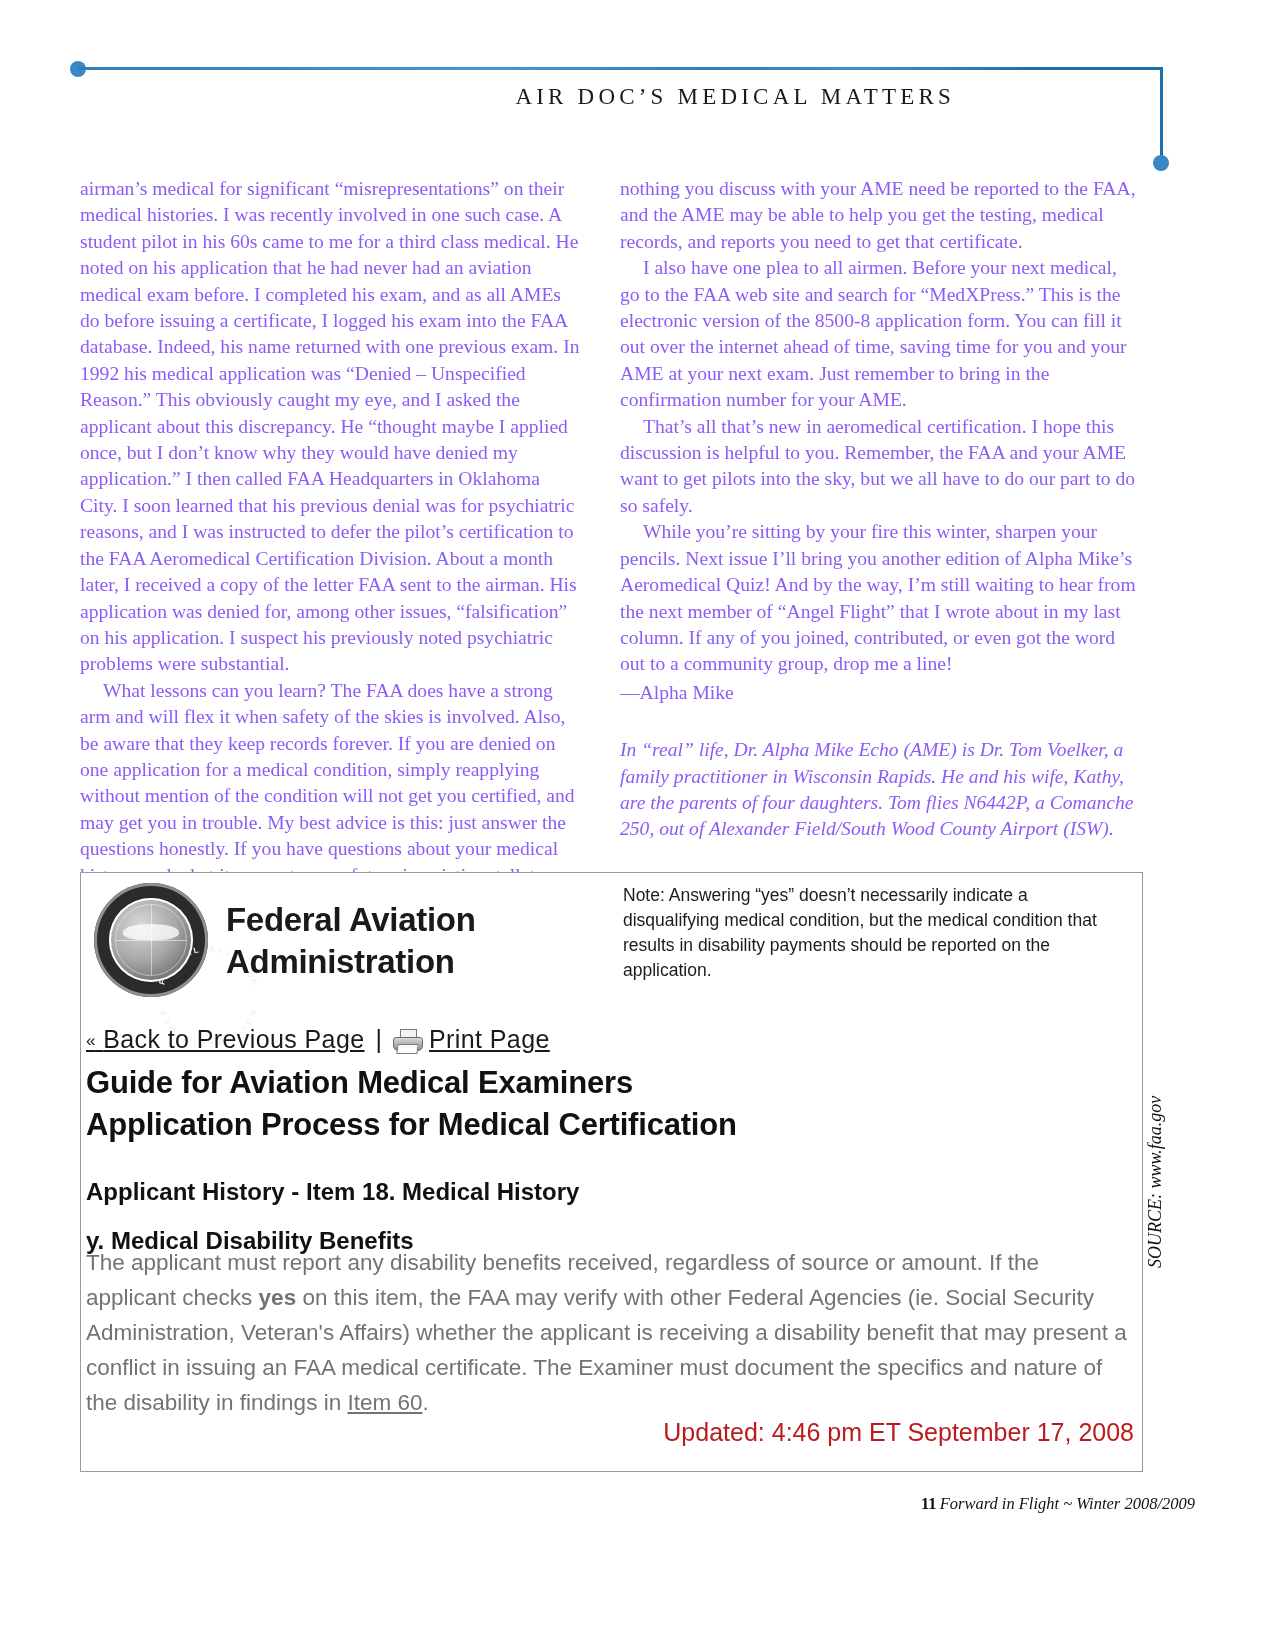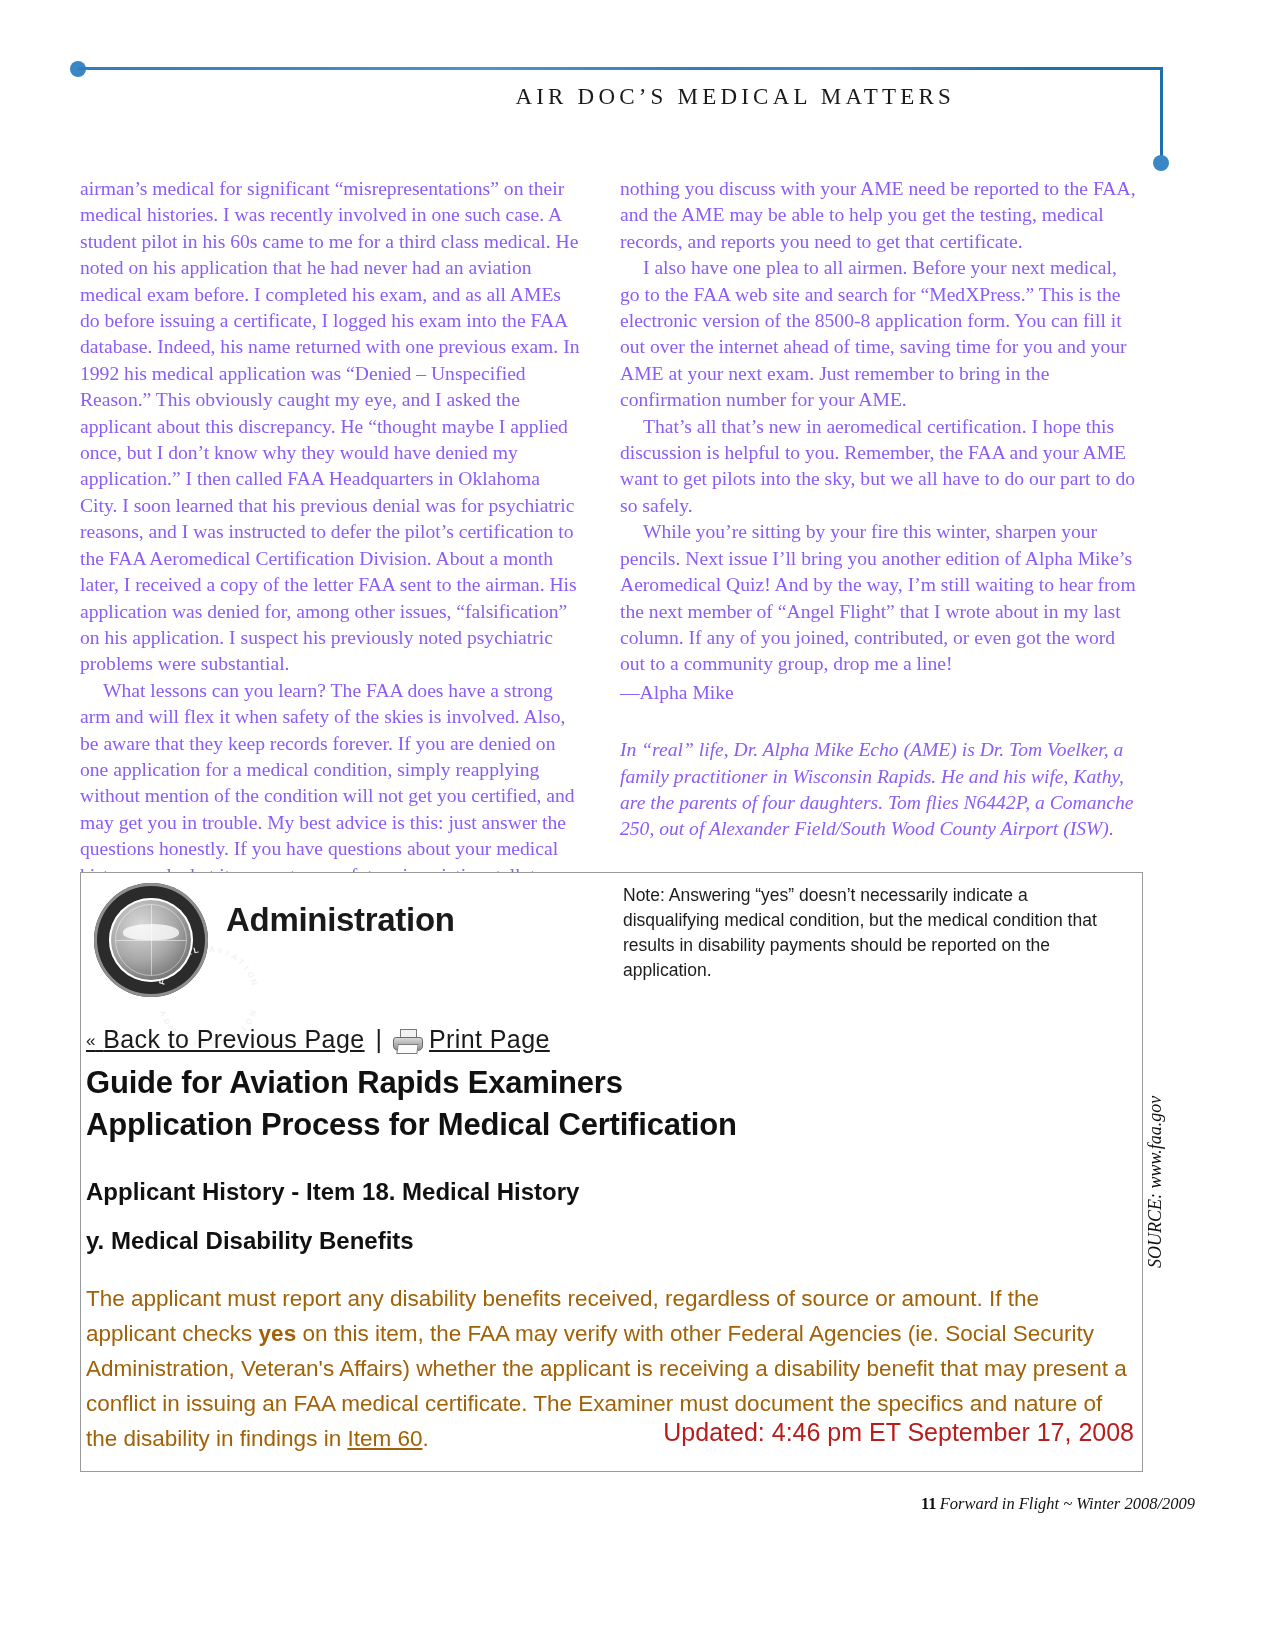--- a/index.html
+++ b/index.html
@@ -304,22 +304,21 @@
   #faa-h2-b { top: 354px; }
 
   #faa-body {
     position: absolute;
     left: 5px;
     top: 372px;
     width: 1045px;
     font-family: "Liberation Sans", sans-serif;
     font-size: 22.5px;
     line-height: 35px;
-    color: #a16207;
-    margin-top: 36px;
+    color: #737373;
   }
   #faa-body b { font-weight: bold; }
   #faa-body .item-link { text-decoration: underline; }
 
   #faa-updated {
     position: absolute;
     right: 8px;
     top: 545px;
     font-family: "Liberation Sans", sans-serif;
     font-size: 25px;
@@ -425,33 +424,34 @@
           <span style="transform: translate(98.2433px, 81.5559px) rotate(-59.2308deg) translate(-50%, -50%);">O</span>
           <span style="transform: translate(102.105px, 73.417px) rotate(-70deg) translate(-50%, -50%);">N</span>
         </div>
       <div class="seal-inner">
         <div class="seal-globe-lines"></div>
         <div class="seal-wing"></div>
       </div>
     </div>
 
     <div id="faa-wordmark">
+      <div>Federal Aviation</div>
       <div>Administration</div>
     </div>
 
     <div id="faa-note">
       <span class="note-body">Note: Answering “yes” doesn’t necessarily indicate a disqualifying medical condition, but the medical condition that results in disability payments should be reported on the application.</span>
     </div>
   </div>
 
   <div id="faa-nav">
     <span class="lnk"><span class="chev">«</span> <span>Back to Previous Page</span></span><span class="sep">|</span><span class="printer-icon"><span class="ptop"></span><span class="pbody"></span><span class="pout"></span></span><span class="lnk">Print Page</span>
   </div>
 
-  <div class="faa-h1" id="faa-h1-a">Guide for Aviation Rapids Examiners</div>
+  <div class="faa-h1" id="faa-h1-a">Guide for Aviation Medical Examiners</div>
   <div class="faa-h1" id="faa-h1-b">Application Process for Medical Certification</div>
 
   <div class="faa-h2" id="faa-h2-a">Applicant History - Item 18. Medical History</div>
   <div class="faa-h2" id="faa-h2-b">y. Medical Disability Benefits</div>
 
   <div id="faa-body"><span>The applicant must report any disability benefits received, regardless of source or amount. If the applicant checks </span><b>yes</b><span> on this item, the FAA may verify with other Federal Agencies (ie. Social Security Administration, Veteran's Affairs) whether the applicant is receiving a disability benefit that may present a conflict in issuing an FAA medical certificate. The Examiner must document the specifics and nature of the disability in findings in </span><span class="item-link">Item 60</span><span>.</span></div>
 
   <div id="faa-updated">Updated: 4:46 pm ET September 17, 2008</div>
 
 </div>

